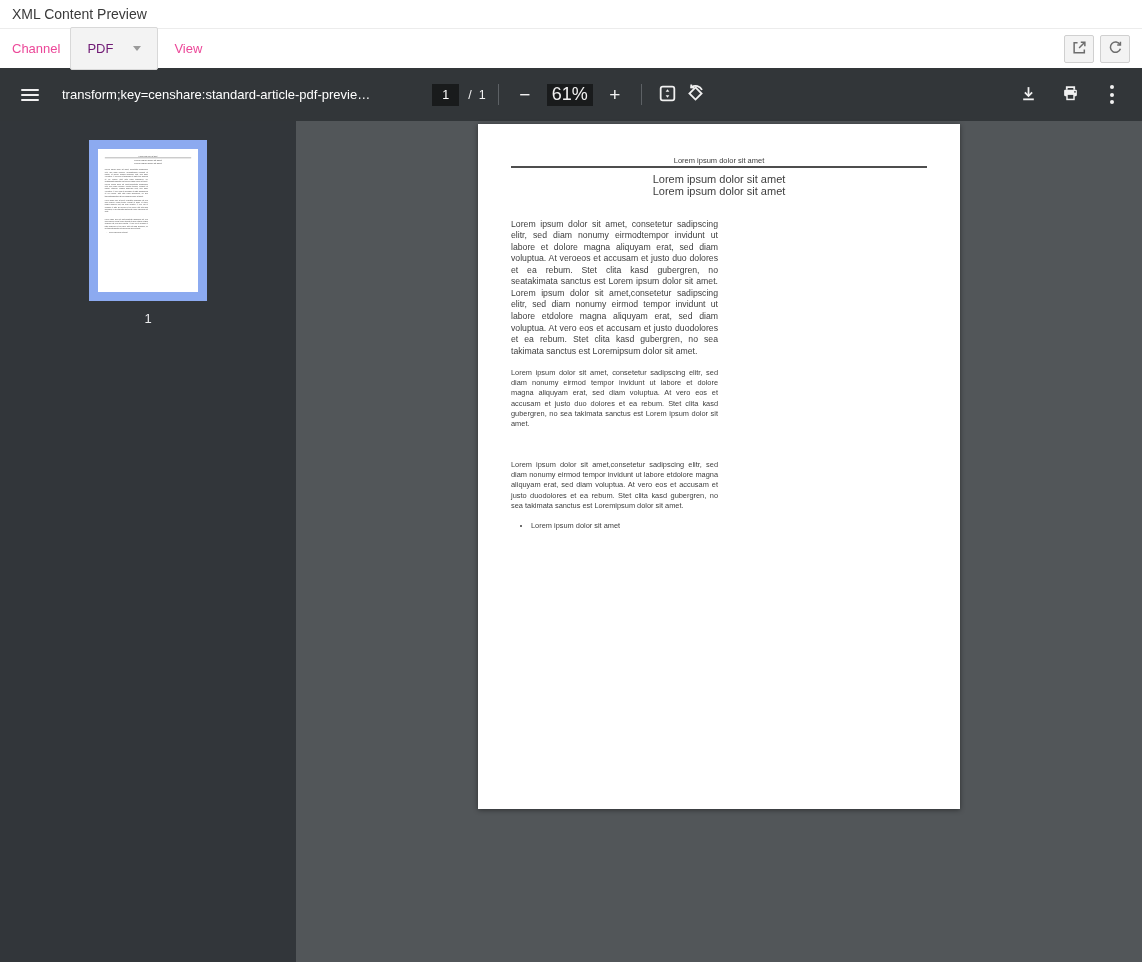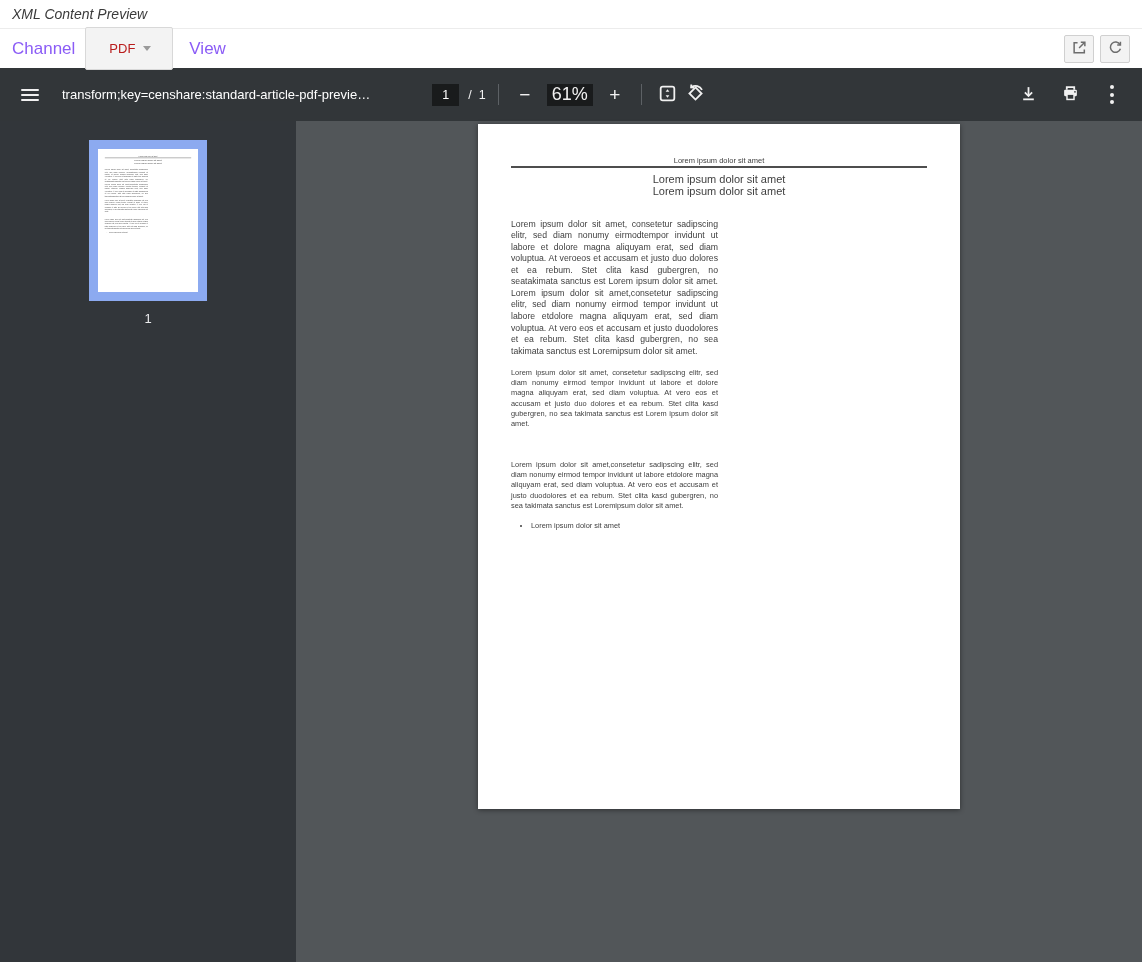--- a/index.html
+++ b/index.html
@@ -1,30 +1,30 @@
 <!DOCTYPE html>
 <html><head>
 <meta charset="utf-8">
 <style>
   * { margin:0; padding:0; box-sizing:border-box; }
   html,body { width:1142px; height:962px; overflow:hidden; background:#fff;
               font-family:"Liberation Sans", sans-serif; }
 
   
   .app-header { height:29px; background:#ffffff; border-bottom:1px solid #ececec;
-                display:flex; align-items:center; padding-left:12px;font-style:italic; }
+                display:flex; align-items:center; padding-left:12px; }
   .app-title  { font-size:14px; color:#3a3a3a; }
 
   
   .controls-row { height:39px; background:#ffffff; display:flex; align-items:center;
                   padding:0 12px; }
-  .ctl-label { font-size:17px; color:#8b5cf6; }
+  .ctl-label { font-size:13px; color:#ec4899; }
   .select { display:flex; align-items:center; justify-content:space-between;
             background:#f3f3f3; border:1px solid #d8d8d8; border-radius:2px;
-            height:43px; padding:0 23px; font-size:13px; color:#b91c1c; cursor:pointer; }
+            height:43px; padding:0 16px; font-size:13px; color:#701a75; cursor:pointer; }
   .select-channel { width:88px;  margin-left:10px; }
   .select-view    { width:303px; margin-left:10px; }
   .ctl-label.view { margin-left:16px; }
   .caret { width:0; height:0; border-left:4px solid transparent;
            border-right:4px solid transparent; border-top:5px solid #9a9a9a; margin-left:8px; }
   .hdr-spacer { flex:1; }
   .hdr-btn { width:30px; height:28px; background:#f3f3f3; border:1px solid #d0d0d0;
              border-radius:2px; display:flex; align-items:center; justify-content:center;
              margin-left:6px; cursor:pointer; }
   .hdr-btn svg { stroke:#6d6d6d; fill:none; stroke-width:1.4; }

